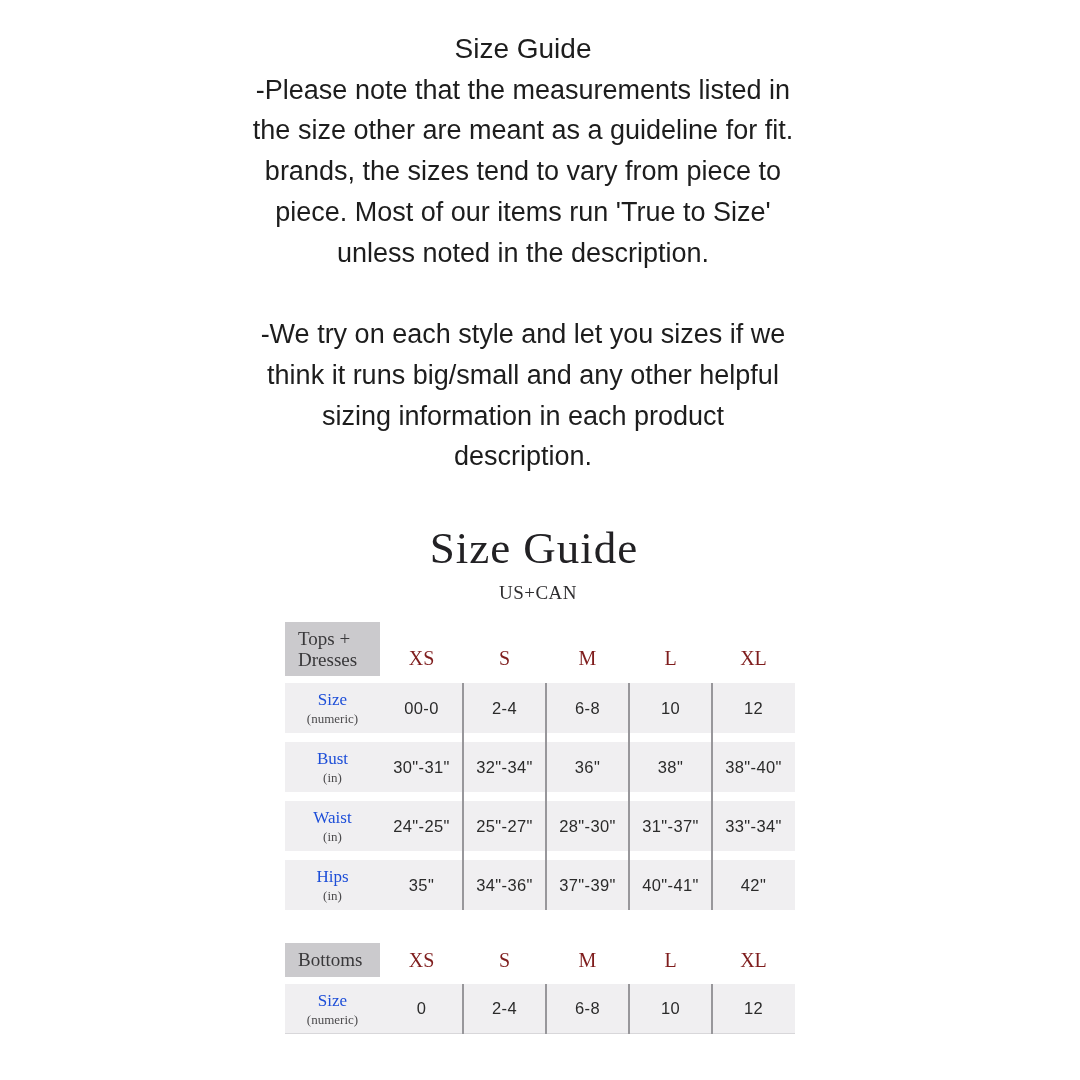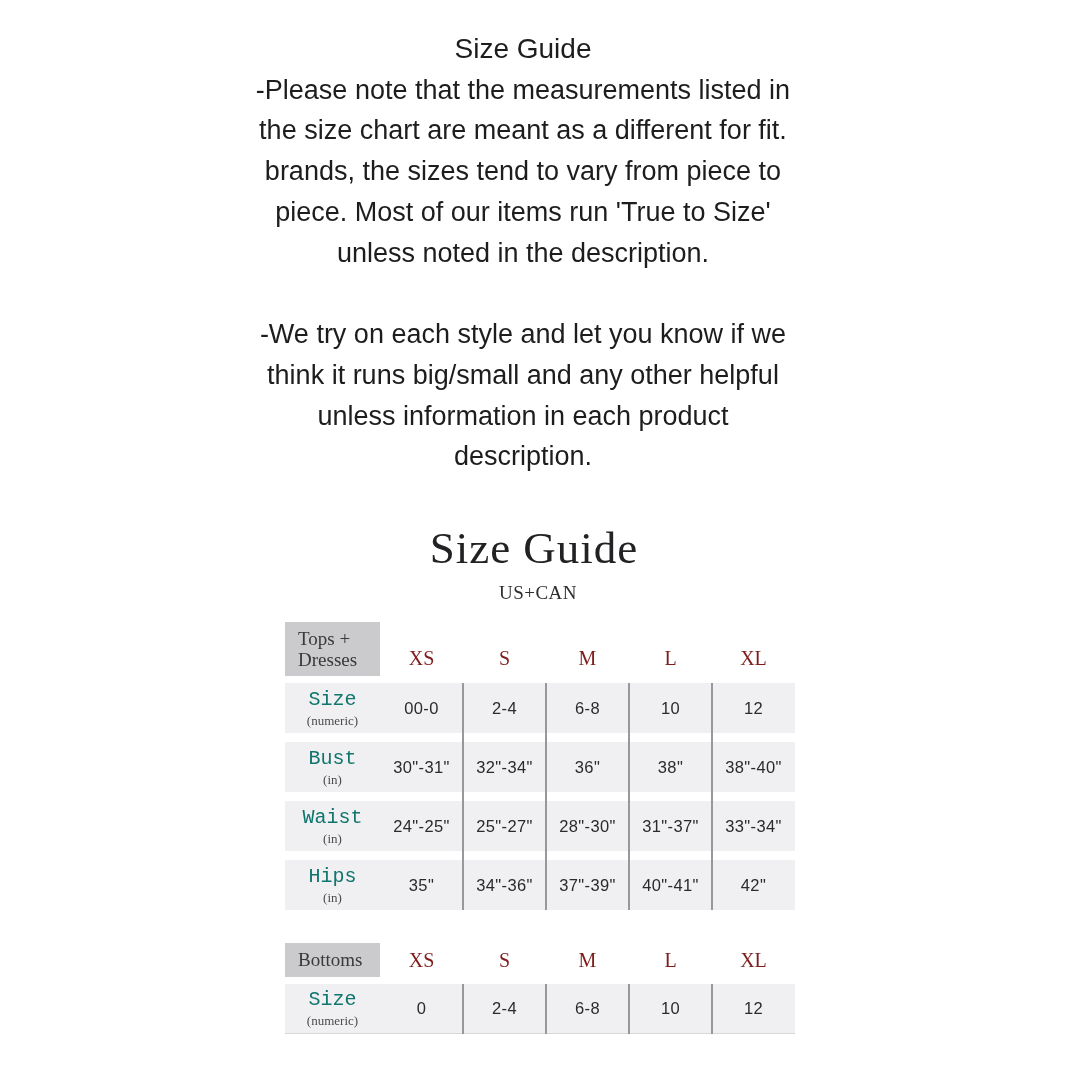--- a/index.html
+++ b/index.html
@@ -95,23 +95,23 @@
     align-items: center;
   }
   .t-row:last-child { margin-bottom: 0; }
   .rows-wrap.single .t-row { border-bottom: 1px solid #d8d7da; box-sizing: border-box; }
   .row-label-cell {
     width: 95px;
     text-align: center;
     line-height: 1;
   }
   .row-label {
-    font-family: Liberation Mono, monospace;
-    font-size: 20px;
-    color: #0f766e;
+    font-family: Liberation Serif, serif;
+    font-size: 17px;
+    color: #1d4ed8;
     display: block;
   }
   .row-sublabel {
     font-family: "Liberation Serif", serif;
     font-size: 13px;
     color: #4c4b4d;
     display: block;
     margin-top: 4px;
     text-align: center;
   }
@@ -132,28 +132,28 @@
   .v-div.d2 { left: 260px; }
   .v-div.d3 { left: 343px; }
   .v-div.d4 { left: 426px; }
 </style>
 </head>
 <body>
 
 <div class="intro">
   <div class="line title-line">Size Guide</div>
   <div class="line">-Please note that the measurements listed in</div>
-  <div class="line">the size chart are meant as a different for fit.</div>
+  <div class="line">the size other are meant as a guideline for fit.</div>
   <div class="line">brands, the sizes tend to vary from piece to</div>
   <div class="line">piece. Most of our items run 'True to Size'</div>
   <div class="line">unless noted in the description.</div>
   <div class="para-spacer"></div>
-  <div class="line">-We try on each style and let you know if we</div>
+  <div class="line">-We try on each style and let you sizes if we</div>
   <div class="line">think it runs big/small and any other helpful</div>
-  <div class="line">unless information in each product</div>
+  <div class="line">sizing information in each product</div>
   <div class="line">description.</div>
 </div>
 
 <div class="serif-heading">Size Guide</div>
 <div class="region-label">US+CAN</div>
 
 <div class="chart">
 
   <div class="hdr-row tops">
     <div class="group-box">

